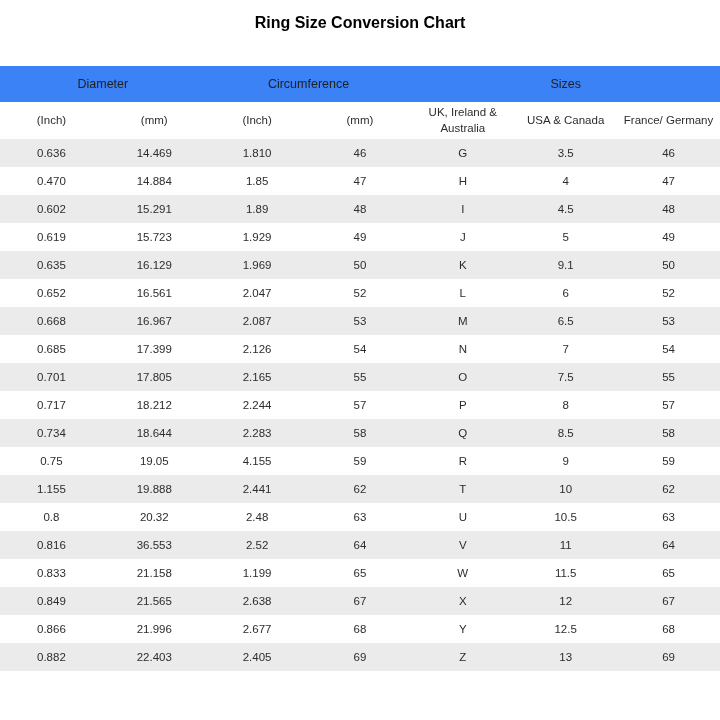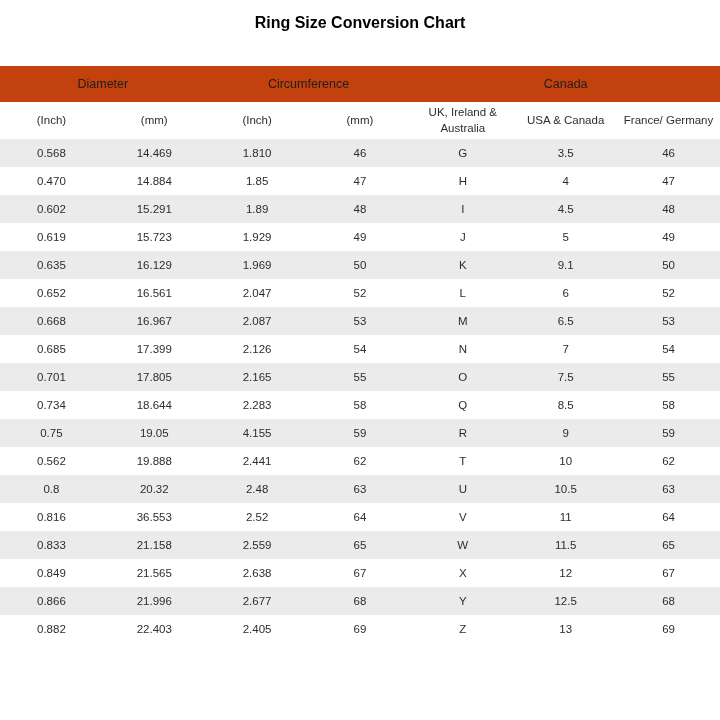--- a/index.html
+++ b/index.html
@@ -33,21 +33,21 @@
     margin-top: 33px;
   }
   table.ring-table th,
   table.ring-table td {
     text-align: center;
     vertical-align: middle;
     padding: 0;
     font-weight: normal;
   }
   th.group-th {
-    background: #c2410c;
+    background: #3b82f6;
     font-weight: bold;
     font-size: 12.5px;
     height: 36px;
     color: #1f1f1f;
   }
   th.col-th {
     background: #ffffff;
     font-size: 11.5px;
     height: 37px;
     line-height: 1.35;
@@ -79,35 +79,35 @@
         <col style="width:14.2857%">
       <col style="width:14.2857%">
         <col style="width:14.2857%">
         <col style="width:14.2857%">
       <col style="width:14.2858%">
     </colgroup>
     <thead>
       <tr id="group-row">
           <th colspan="2" class="group-th">Diameter</th>
           <th colspan="2" class="group-th">Circumference</th>
-          <th colspan="3" class="group-th">Canada</th>
+          <th colspan="3" class="group-th">Sizes</th>
         </tr>
       <tr id="col-row">
           <th class="col-th">(Inch)</th>
           <th class="col-th">(mm)</th>
           <th class="col-th">(Inch)</th>
           <th class="col-th">(mm)</th>
           <th class="col-th">UK, Ireland &amp; Australia</th>
           <th class="col-th">USA &amp; Canada</th>
           <th class="col-th">France/ Germany</th>
         </tr>
     </thead>
     <tbody id="table-body">
         <tr>
-          <td class="data-cell">0.568</td>
+          <td class="data-cell">0.636</td>
           <td class="data-cell">14.469</td>
           <td class="data-cell">1.810</td>
           <td class="data-cell">46</td>
           <td class="data-cell">G</td>
           <td class="data-cell">3.5</td>
           <td class="data-cell">46</td>
         </tr>
         <tr>
           <td class="data-cell">0.470</td>
           <td class="data-cell">14.884</td>
@@ -174,39 +174,48 @@
         <tr>
           <td class="data-cell">0.701</td>
           <td class="data-cell">17.805</td>
           <td class="data-cell">2.165</td>
           <td class="data-cell">55</td>
           <td class="data-cell">O</td>
           <td class="data-cell">7.5</td>
           <td class="data-cell">55</td>
         </tr>
         <tr>
+          <td class="data-cell">0.717</td>
+          <td class="data-cell">18.212</td>
+          <td class="data-cell">2.244</td>
+          <td class="data-cell">57</td>
+          <td class="data-cell">P</td>
+          <td class="data-cell">8</td>
+          <td class="data-cell">57</td>
+        </tr>
+        <tr>
           <td class="data-cell">0.734</td>
           <td class="data-cell">18.644</td>
           <td class="data-cell">2.283</td>
           <td class="data-cell">58</td>
           <td class="data-cell">Q</td>
           <td class="data-cell">8.5</td>
           <td class="data-cell">58</td>
         </tr>
         <tr>
           <td class="data-cell">0.75</td>
           <td class="data-cell">19.05</td>
           <td class="data-cell">4.155</td>
           <td class="data-cell">59</td>
           <td class="data-cell">R</td>
           <td class="data-cell">9</td>
           <td class="data-cell">59</td>
         </tr>
         <tr>
-          <td class="data-cell">0.562</td>
+          <td class="data-cell">1.155</td>
           <td class="data-cell">19.888</td>
           <td class="data-cell">2.441</td>
           <td class="data-cell">62</td>
           <td class="data-cell">T</td>
           <td class="data-cell">10</td>
           <td class="data-cell">62</td>
         </tr>
         <tr>
           <td class="data-cell">0.8</td>
           <td class="data-cell">20.32</td>
@@ -221,21 +230,21 @@
           <td class="data-cell">36.553</td>
           <td class="data-cell">2.52</td>
           <td class="data-cell">64</td>
           <td class="data-cell">V</td>
           <td class="data-cell">11</td>
           <td class="data-cell">64</td>
         </tr>
         <tr>
           <td class="data-cell">0.833</td>
           <td class="data-cell">21.158</td>
-          <td class="data-cell">2.559</td>
+          <td class="data-cell">1.199</td>
           <td class="data-cell">65</td>
           <td class="data-cell">W</td>
           <td class="data-cell">11.5</td>
           <td class="data-cell">65</td>
         </tr>
         <tr>
           <td class="data-cell">0.849</td>
           <td class="data-cell">21.565</td>
           <td class="data-cell">2.638</td>
           <td class="data-cell">67</td>

